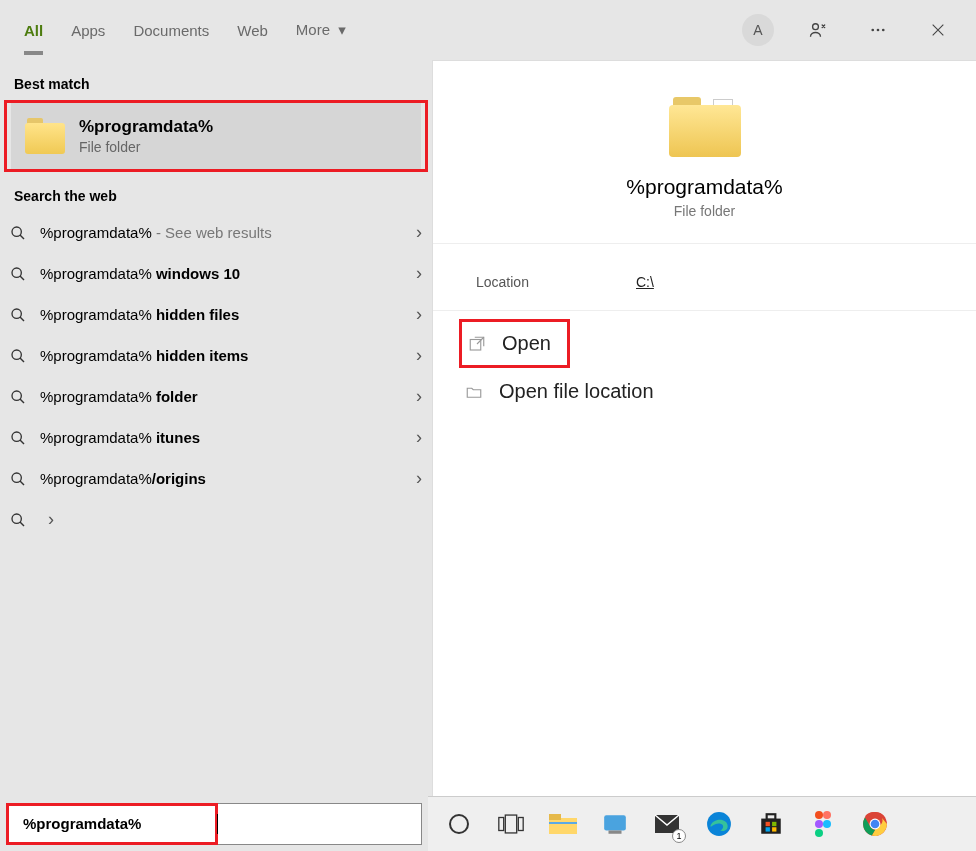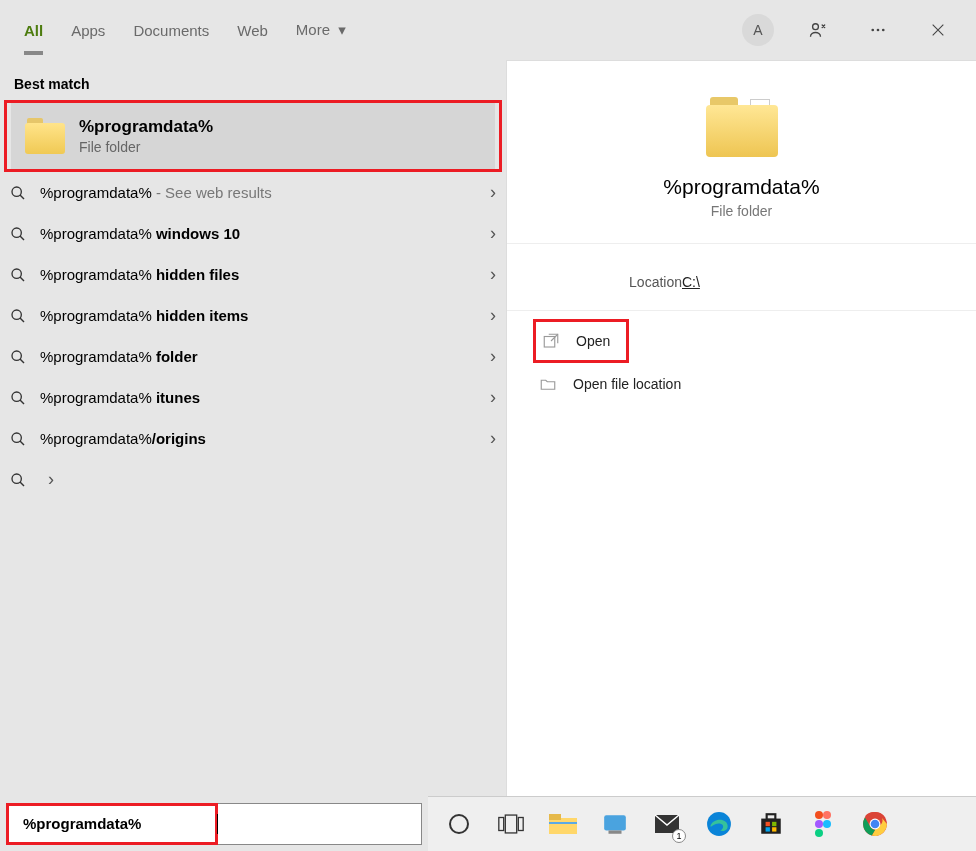--- a/index.html
+++ b/index.html
@@ -10,21 +10,21 @@
   .tab { padding: 6px 14px; font-size: 15px; color: #6a6a6a; cursor: pointer; position: relative; }
   .tab.active { color: #4d7c0f; font-weight: 600; }
   .tab.active::after { content: ""; position: absolute; left: 14px; right: 14px; bottom: -10px; height: 4px; background: #888; }
   .more-caret { margin-left: 4px; }
   .top-right { margin-left: auto; display: flex; align-items: center; gap: 28px; padding-right: 12px; }
   .avatar { width: 32px; height: 32px; border-radius: 50%; background: #d9d9d9; display: flex; align-items: center; justify-content: center; font-size: 14px; color: #555; }
   .icon-btn { width: 32px; height: 32px; display: flex; align-items: center; justify-content: center; color: #444; cursor: pointer; }
 
   
   .main { display: flex; position: absolute; top: 60px; bottom: 55px; left: 0; right: 0; }
-  .left-pane { width: 506px; background: #e6e6e6; overflow-y: auto; padding-bottom: 8px; }
+  .left-pane { width: 432px; background: #e6e6e6; overflow-y: auto; padding-bottom: 8px; }
   .right-pane { flex: 1; background: #fff; border-left: 1px solid #ddd; border-top: 1px solid #ddd; display: flex; flex-direction: column; }
 
   .section-header { font-size: 14px; font-weight: 600; padding: 16px 14px 8px; color: #000; }
 
   .best-match { display: flex; align-items: center; padding: 14px 14px; background: #d6d6d6; margin: 0 4px; }
   .bm-hl { border: 3px solid #ec1c24; margin: 0 4px; }
   .folder-icon { width: 40px; height: 36px; position: relative; margin-right: 14px; flex-shrink: 0; }
   .folder-icon .tab-part { position: absolute; top: 0; left: 2px; width: 16px; height: 6px; background: #e6c66a; border-radius: 2px 2px 0 0; }
   .folder-icon .body-part { position: absolute; top: 5px; left: 0; right: 0; bottom: 0; background: linear-gradient(#ffe48a,#f0c954); border-radius: 3px; }
   .bm-title { font-size: 17px; font-weight: 600; color: #000; }
@@ -40,26 +40,26 @@
 
   
   .detail-head { display: flex; flex-direction: column; align-items: center; padding: 36px 20px 24px; }
   .big-folder { width: 72px; height: 60px; position: relative; margin-bottom: 18px; }
   .big-folder .tab-part { position: absolute; top: 0; left: 4px; width: 28px; height: 10px; background: #e8c868; border-radius: 3px 3px 0 0; }
   .big-folder .body-part { position: absolute; top: 8px; left: 0; right: 0; bottom: 0; background: linear-gradient(#ffe795,#eec552); border-radius: 4px; }
   .big-folder .paper { position: absolute; top: 2px; right: 8px; width: 20px; height: 46px; background: #fff; border: 1px solid #ccc; }
   .detail-title { font-size: 21px; color: #000; margin-bottom: 4px; }
   .detail-sub { font-size: 14px; color: #777; }
 
-  .detail-row { display: flex; padding: 30px 15px 20px; border-top: 1px solid #eee; font-size: 14px; align-items: center; text-align: right; }
+  .detail-row { display: flex; padding: 30px 43px 20px; border-top: 1px solid #eee; font-size: 14px; align-items: center; }
   .detail-row .k { color: #555; width: 160px; }
   .detail-row .v { color: #222; text-decoration: underline; cursor: pointer; }
 
   .actions { border-top: 1px solid #eee; padding: 6px 0; }
-  .action-item { display: flex; align-items: center; padding: 10px 32px; font-size: 14px; color: #222; cursor: pointer; }
+  .action-item { display: flex; align-items: center; padding: 10px 32px; font-size: 20px; color: #222; cursor: pointer; }
   .action-icon { width: 18px; height: 18px; margin-right: 16px; color: #999; flex-shrink: 0; }
   .open-hl { border: 3px solid #ec1c24; margin: 2px 26px; padding-left: 6px; padding-right: 16px; display: inline-flex; width: auto; }
 
   
   .bottom { position: absolute; left: 0; right: 0; bottom: 0; height: 55px; display: flex; align-items: center; }
   .search-box-hl { outline: 3px solid #ec1c24; outline-offset: -2px; width: 210px; border: none; }
   .search-box-hl-wrap { width: 416px; height: 42px; margin: 0 6px; border: 1px solid #888; background: #fff; display: flex; align-items: center; padding: 0; }
   .search-input { border: none; outline: none; font-size: 15px; flex: 1; padding-left: 8px; font-weight: 600; background: transparent; }
   .caret-blink { width: 1px; height: 20px; background: #000; }
   .taskbar { flex: 1; height: 55px; background: #efefef; display: flex; align-items: center; gap: 18px; padding-left: 14px; border-top: 1px solid #ccc; }
@@ -112,20 +112,21 @@
           <div class="tab-part"></div>
             <div class="body-part"></div>
         </div>
         <div>
           <div class="bm-title">%programdata%</div>
           <div class="bm-sub">File folder</div>
         </div>
       </div>
     </div>
 
+    <div class="section-header">Search the web</div>
 
     <div class="web-item">
       <svg class="search-icon-sm" viewBox="0 0 24 24" fill="none" stroke="#333" stroke-width="2">
           <circle cx="10" cy="10" r="7"></circle>
           <path d="M21 21l-6-6"></path>
         </svg>
       <span class="wi-text"><span class="prefix">%programdata%</span><span class="suffix"></span><span class="hint"> - See web results</span></span>
       <span class="chevron">›</span>
     </div>
     <div class="web-item">

